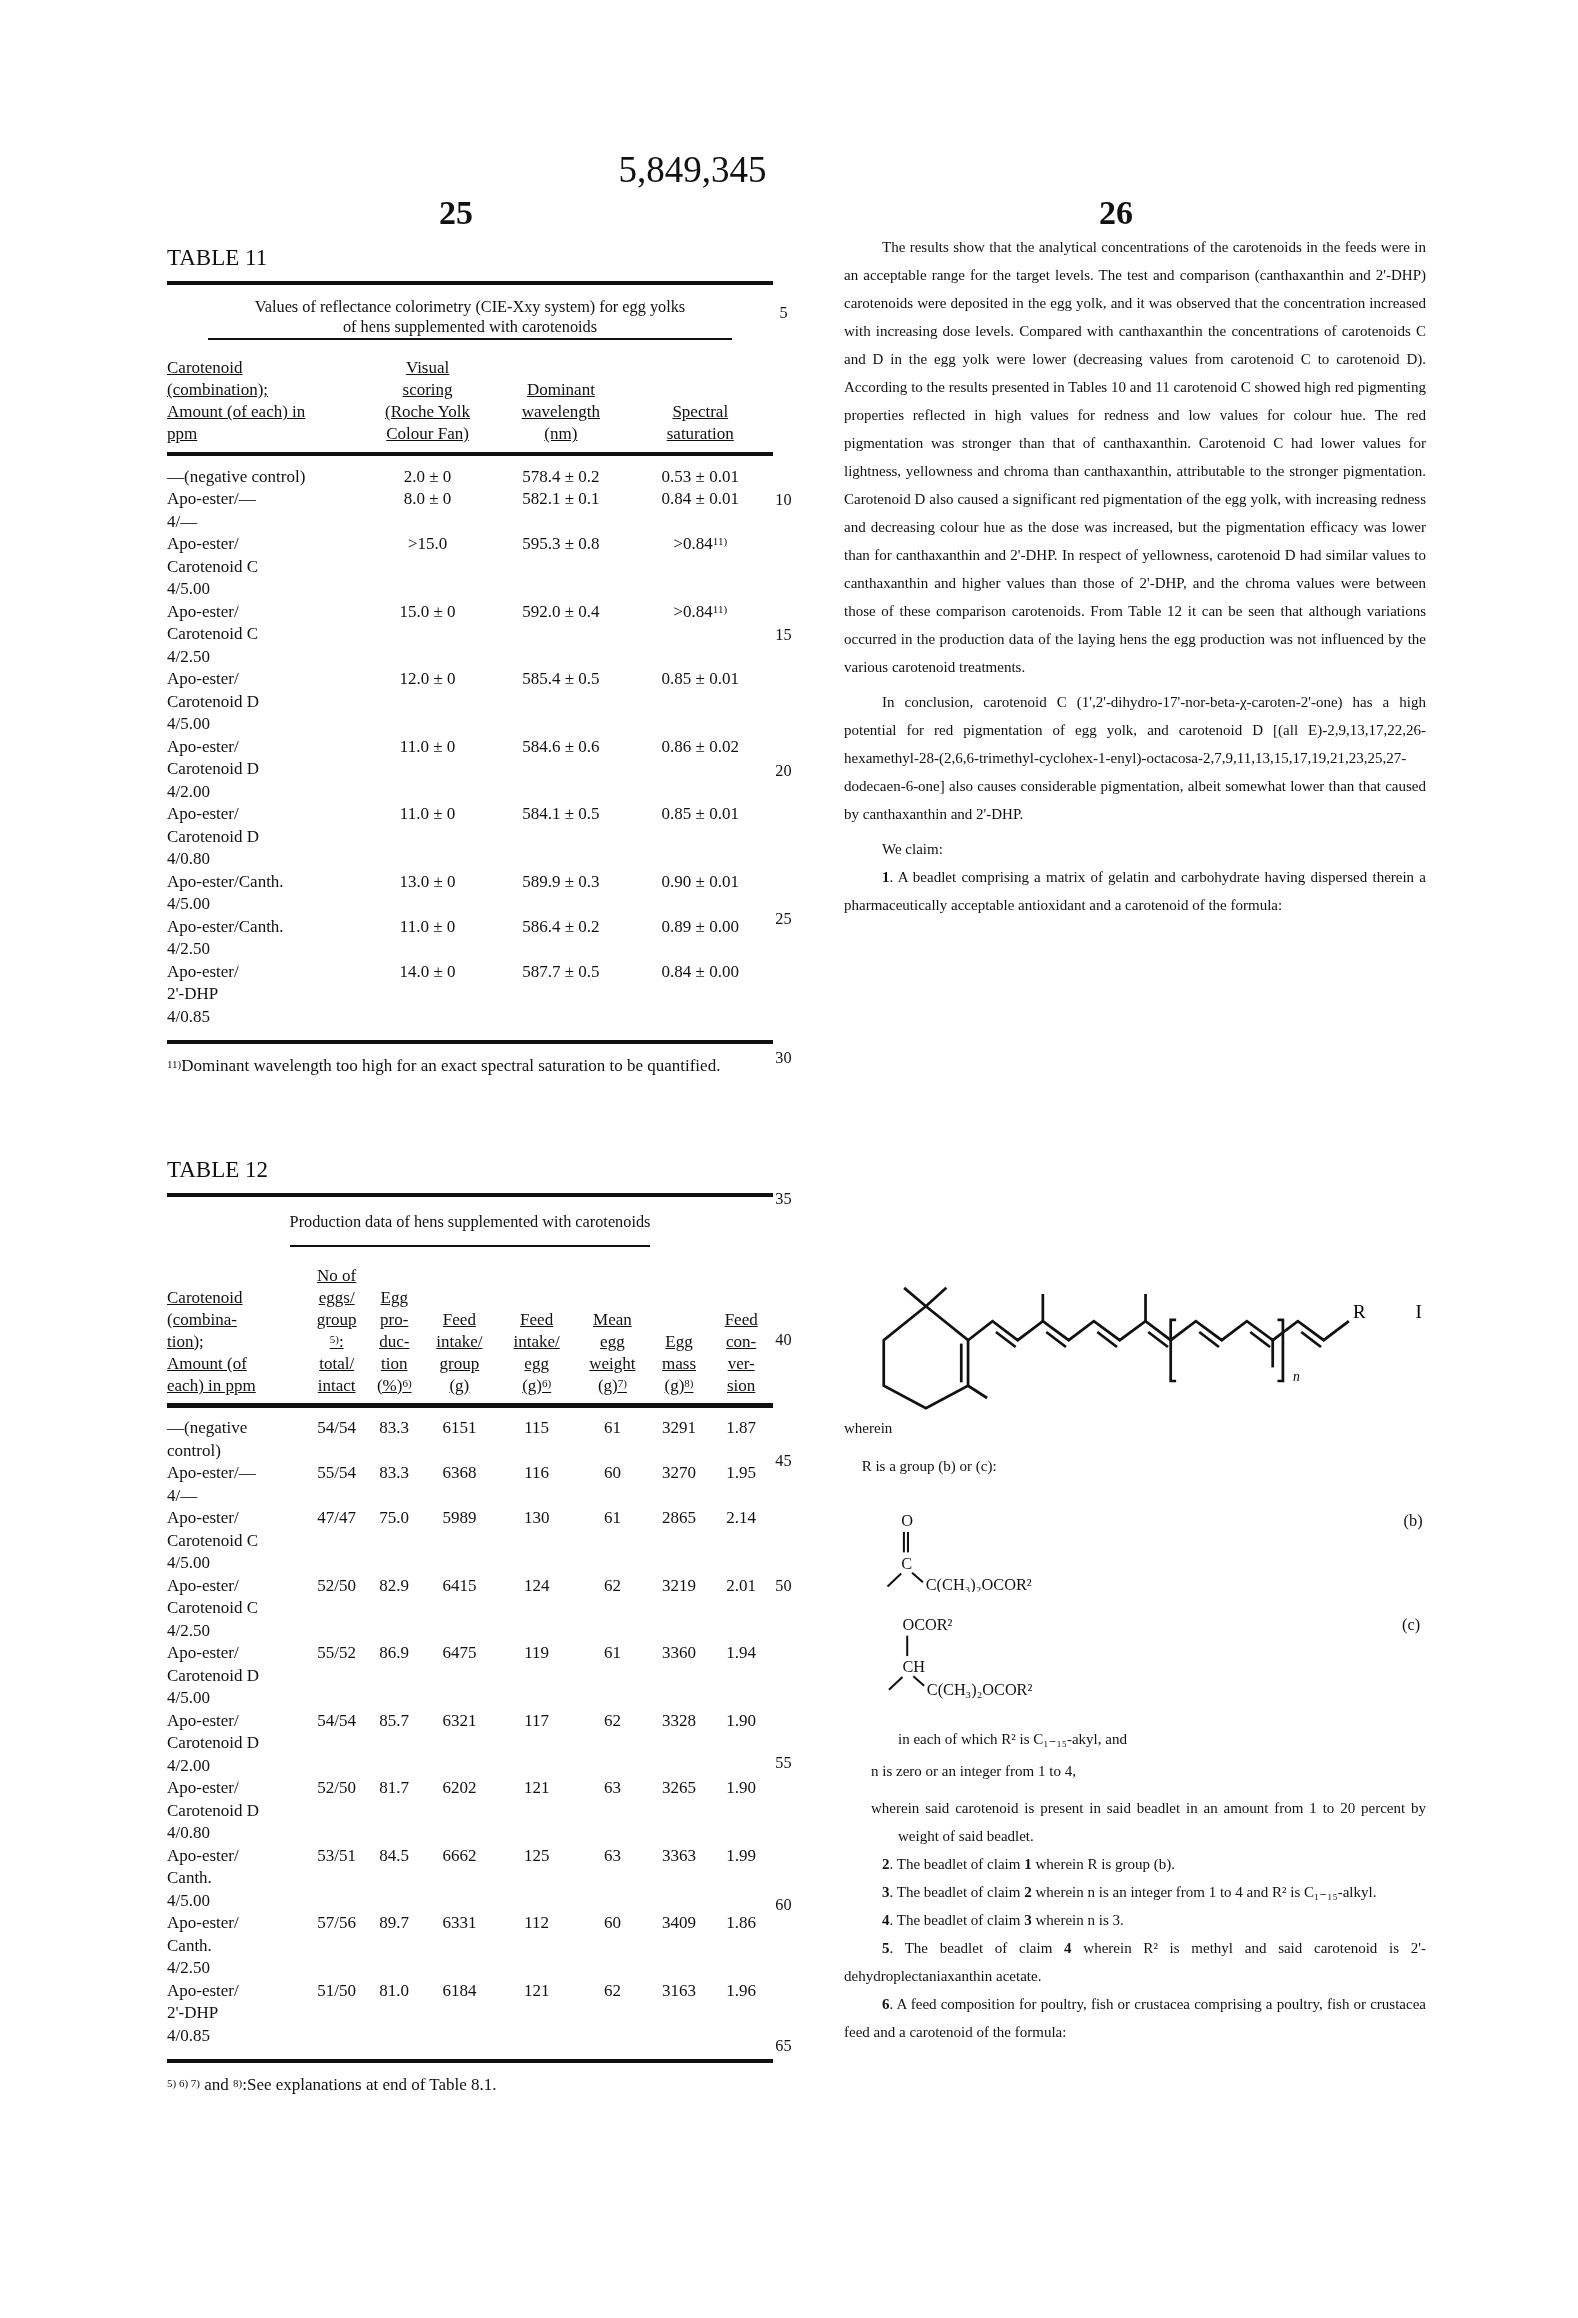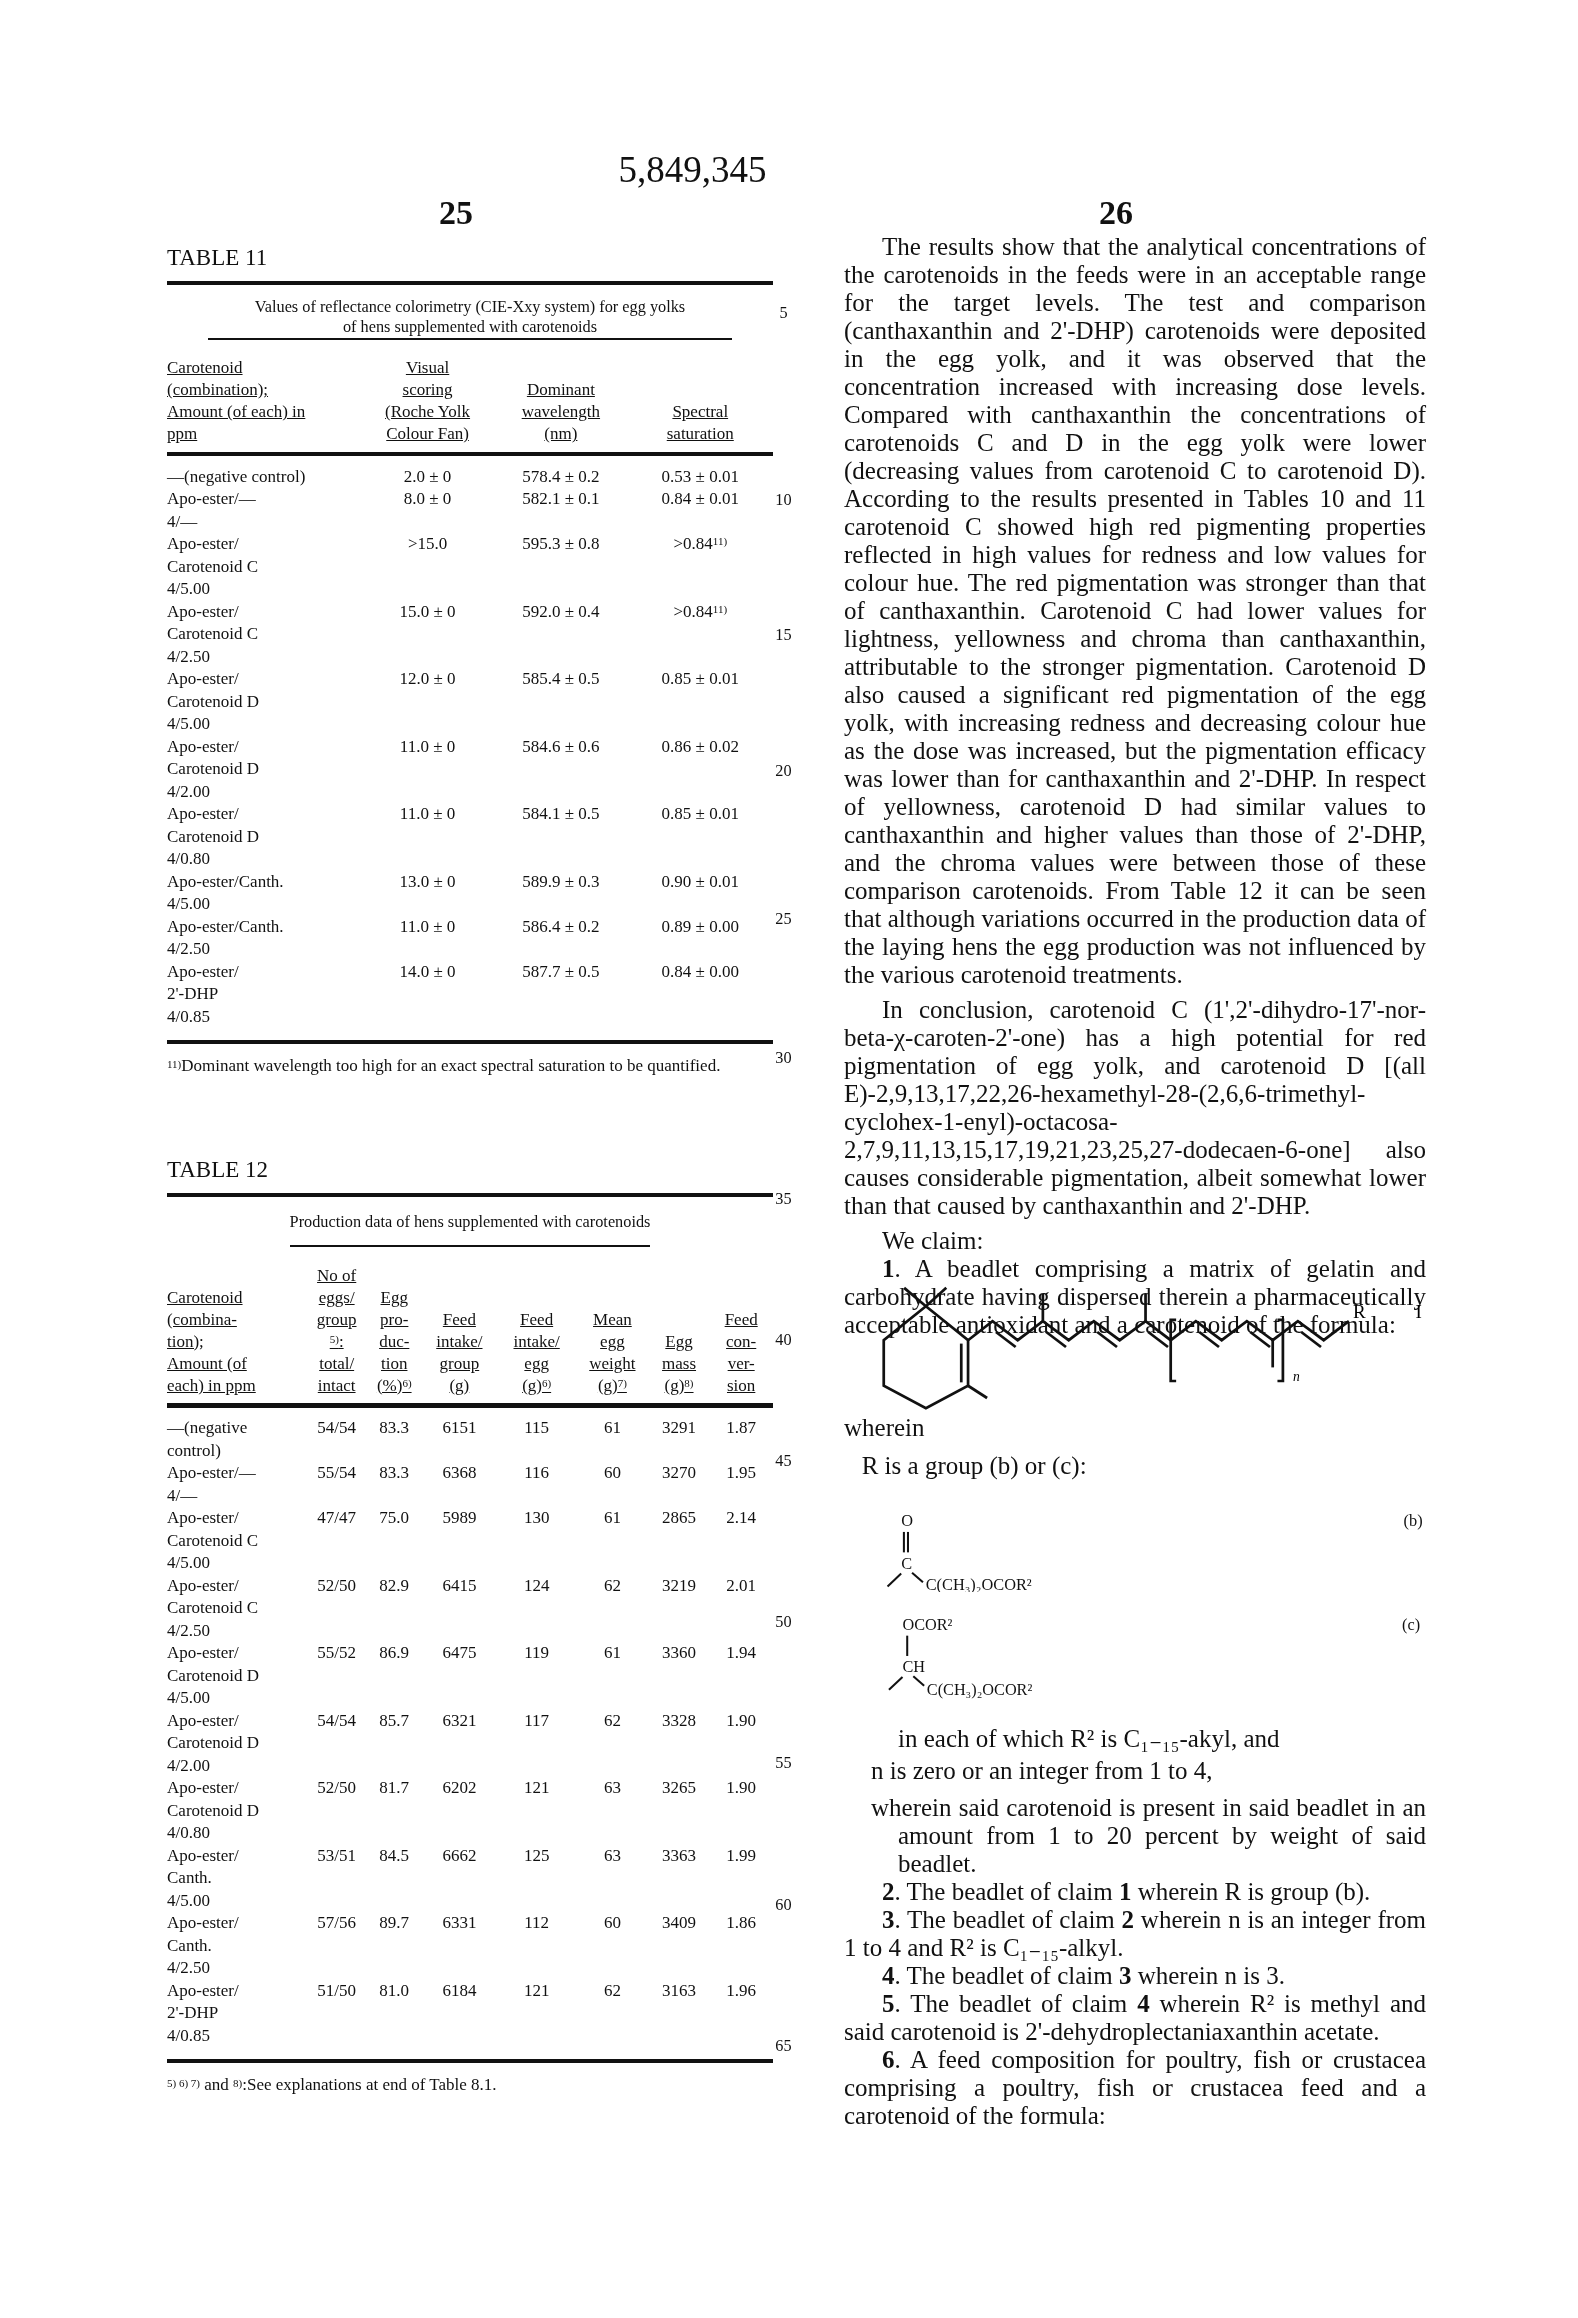--- a/index.html
+++ b/index.html
@@ -14,21 +14,21 @@
   .tbl-title { text-align:left; font-size:23px; }
   .rule { height:4.1px; background:#111; }
   .caption { text-align:center; font-size:16.3px; line-height:20.4px; }
   .cap-u { display:inline-block; border-bottom:2px solid #111; padding-bottom:13px; }
   table.t { border-collapse:collapse; width:100%; font-size:17px; line-height:22.5px; }
   table.t td, table.t th { padding:0; vertical-align:top; font-weight:normal; }
   table.t th { vertical-align:bottom; line-height:22px;text-decoration:underline; }
   .c { text-align:center; }
   sup { font-size:11px; vertical-align:top; position:relative; top:-2.7px; }
   .note { font-size:17px; line-height:22.5px; text-align:justify; }
-  .para { font-size:25px; line-height:28px; text-align:justify; }
+  .para { font-size:15px; line-height:28px; text-align:justify; }
   .indent { text-indent:38px; }
   .line-no { position:absolute; left:770px; font-size:16.3px; width:27px; text-align:center; }
   .b { font-weight:bold; }
 </style>
 </head>
 <body>
 
 <div class="abs" id="patent-number">5,849,345</div>
 <div class="abs page-num" id="page-left">25</div>
 <div class="abs page-num" id="page-right">26</div>
@@ -36,21 +36,21 @@
 <div>
   <div class="line-no" style="top:303px">5</div>
   <div class="line-no" style="top:490px">10</div>
   <div class="line-no" style="top:625px">15</div>
   <div class="line-no" style="top:761px">20</div>
   <div class="line-no" style="top:909px">25</div>
   <div class="line-no" style="top:1048px">30</div>
   <div class="line-no" style="top:1189px">35</div>
   <div class="line-no" style="top:1330px">40</div>
   <div class="line-no" style="top:1451px">45</div>
-  <div class="line-no" style="top:1612px">50</div>
+  <div class="line-no" style="top:1576px">50</div>
   <div class="line-no" style="top:1753px">55</div>
   <div class="line-no" style="top:1895px">60</div>
   <div class="line-no" style="top:2036px">65</div>
 </div>
 
 <div class="abs col-left" style="top:245px">
   <div class="tbl-title">TABLE 11</div>
   <div class="rule" style="margin-top:9.5px"></div>
   <div class="caption" style="margin-top:12.2px">
     <div>Values of reflectance colorimetry (CIE-Xxy system) for egg yolks</div>

